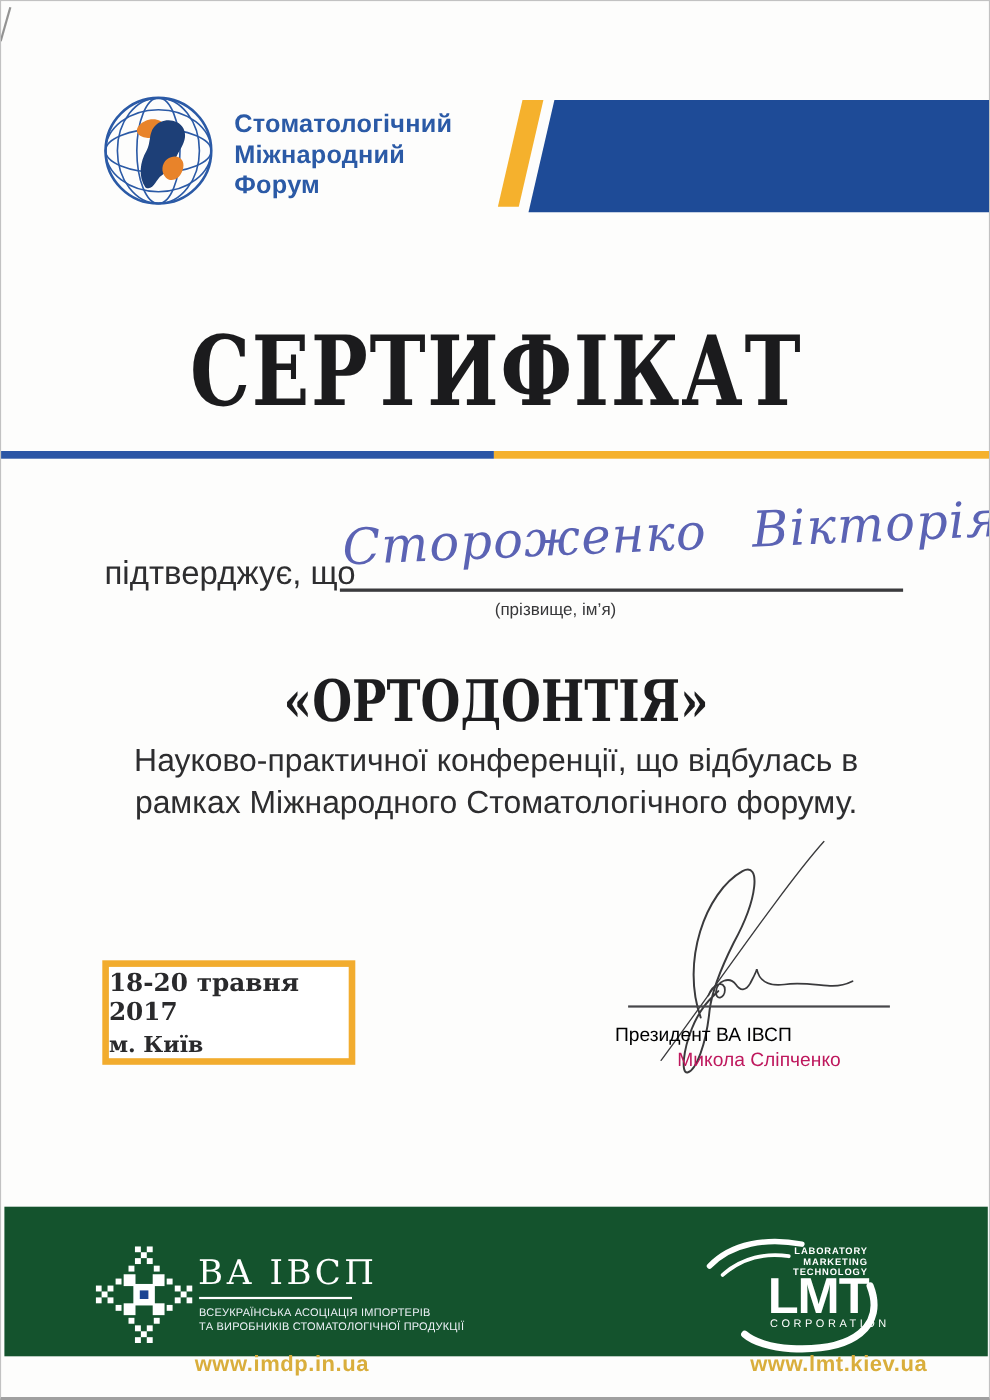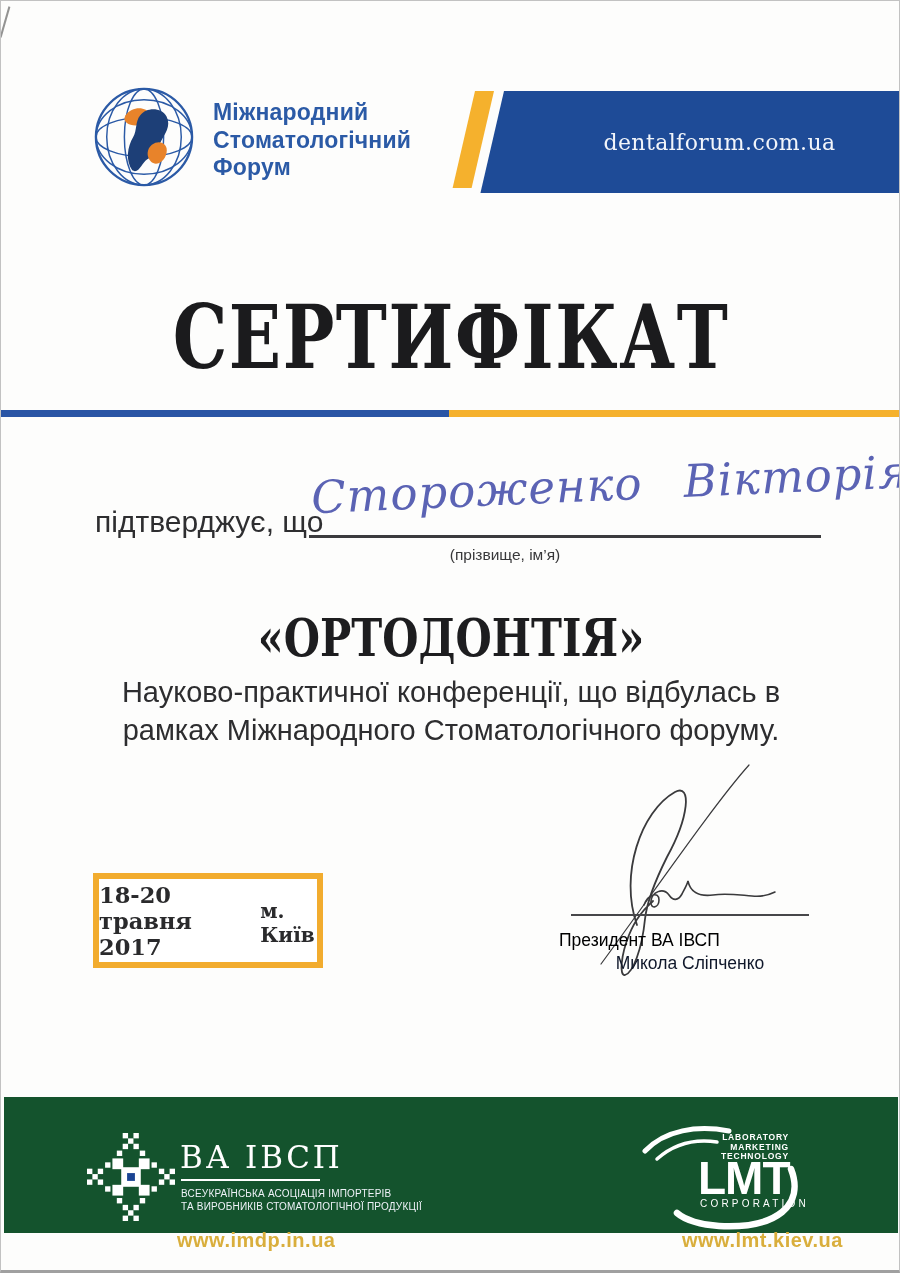--- a/index.html
+++ b/index.html
@@ -37,30 +37,30 @@
 
   
   .body-text{position:absolute;left:0;top:607px;width:900px;text-align:center;color:#2d2d2f;}
   .b-intro{font-size:29px;}
   .b-section{font-family:"DejaVu Serif",serif;font-weight:bold;font-size:52px;line-height:1.05;margin:3px 0 7px;
     color:#1d1d1f;transform:scaleX(.8);transform-origin:center;}
   .b-desc{font-size:29px;line-height:38px;}
 
   
   .date-box{position:absolute;left:92px;top:872px;width:230px;height:95px;border:6px solid #f2ac2e;box-sizing:border-box;
-    background:#fff;display:flex;align-items:center;justify-content:center;
+    background:#fff;display:flex;flex-direction:column;align-items:flex-start;justify-content:center;
     font-family:"DejaVu Serif",serif;font-weight:bold;color:#2a2a2c;}
   .date-line1{font-size:22.5px;}
   .date-line2{font-size:20px;margin-top:4px;}
 
   
   .signature{position:absolute;left:548px;top:758px;width:310px;height:230px;pointer-events:none;}
   .sig-line{position:absolute;left:570px;top:913px;width:238px;height:2px;background:#47474a;}
   .sig-title{position:absolute;left:558px;top:929px;width:262px;text-align:left;font-size:17.5px;color:#000000;}
-  .sig-name{position:absolute;left:558px;top:952px;width:262px;text-align:center;font-size:17.5px;color:#0f172a;}
+  .sig-name{position:absolute;left:558px;top:952px;width:262px;text-align:center;font-size:17.5px;color:#be185d;}
 
   
   .footer{position:absolute;left:3px;top:1096px;width:894px;height:136px;background:#14532d;}
   .footer *{position:absolute;}
   .ornament{left:83px;top:36px;width:88px;height:88px;}
   .assoc-name{left:176px;top:42px;font-family:"DejaVu Serif",serif;font-size:31px;color:#ffffff;letter-spacing:3px;}
   .assoc-rule{left:177px;top:82px;width:139px;height:2px;background:#ffffff;}
   .assoc-desc{left:177px;top:90px;font-size:10px;line-height:13px;color:#eef2f8;letter-spacing:.2px;}
   .assoc-desc div{position:static;}
   .assoc-url{left:163px;top:132px;font-size:20px;font-weight:bold;color:#d9ae3c;letter-spacing:.5px;margin-left:10px;}
@@ -81,28 +81,27 @@
     <circle cx="52" cy="52" r="49" fill="none" stroke="#2b5aa6" stroke-width="2.4"></circle>
     <ellipse cx="52" cy="52" rx="20" ry="49" fill="none" stroke="#2b5aa6" stroke-width="1.5"></ellipse>
     <ellipse cx="52" cy="52" rx="38" ry="49" fill="none" stroke="#2b5aa6" stroke-width="1.5"></ellipse>
     <ellipse cx="52" cy="52" rx="49" ry="20" fill="none" stroke="#2b5aa6" stroke-width="1.5"></ellipse>
     <ellipse cx="52" cy="52" rx="49" ry="38" fill="none" stroke="#2b5aa6" stroke-width="1.5"></ellipse>
     <path d="M33,30 C40,20 55,21 58,29 C60,35 53,39 46,40 C38,41 29,37 33,30 Z" fill="#e8832a"></path>
     <path d="M40,86 C33,76 35,62 41,52 C45,45 43,36 48,30 C55,21 70,22 75,31 C80,41 73,49 69,57 C64,66 61,71 55,75 C50,78 47,90 40,86 Z" fill="#1d3f77"></path>
     <path d="M60,60 C68,54 77,59 75,68 C73,78 64,82 59,77 C54,72 55,64 60,60 Z" fill="#e8832a"></path>
   </svg>
   <div class="forum-logo-text">
+    <div>Стоматологічний</div>
     <div>Міжнародний</div>
-    <div>Стоматологічний</div>
     <div>Форум</div>
   </div>
 
   <div class="yellow-stripe"></div>
   <div class="blue-banner"></div>
-  <div class="banner-text">dentalforum.com.ua</div>
 
   <h1 class="title">СЕРТИФІКАТ</h1>
   <div class="divider">
     <span class="d-blue"></span>
     <span class="d-yellow"></span>
   </div>
 
   <div class="confirm-label">підтверджує, що</div>
   <div class="hand-name">Стороженко Вікторія</div>
   <div class="name-line"></div>

